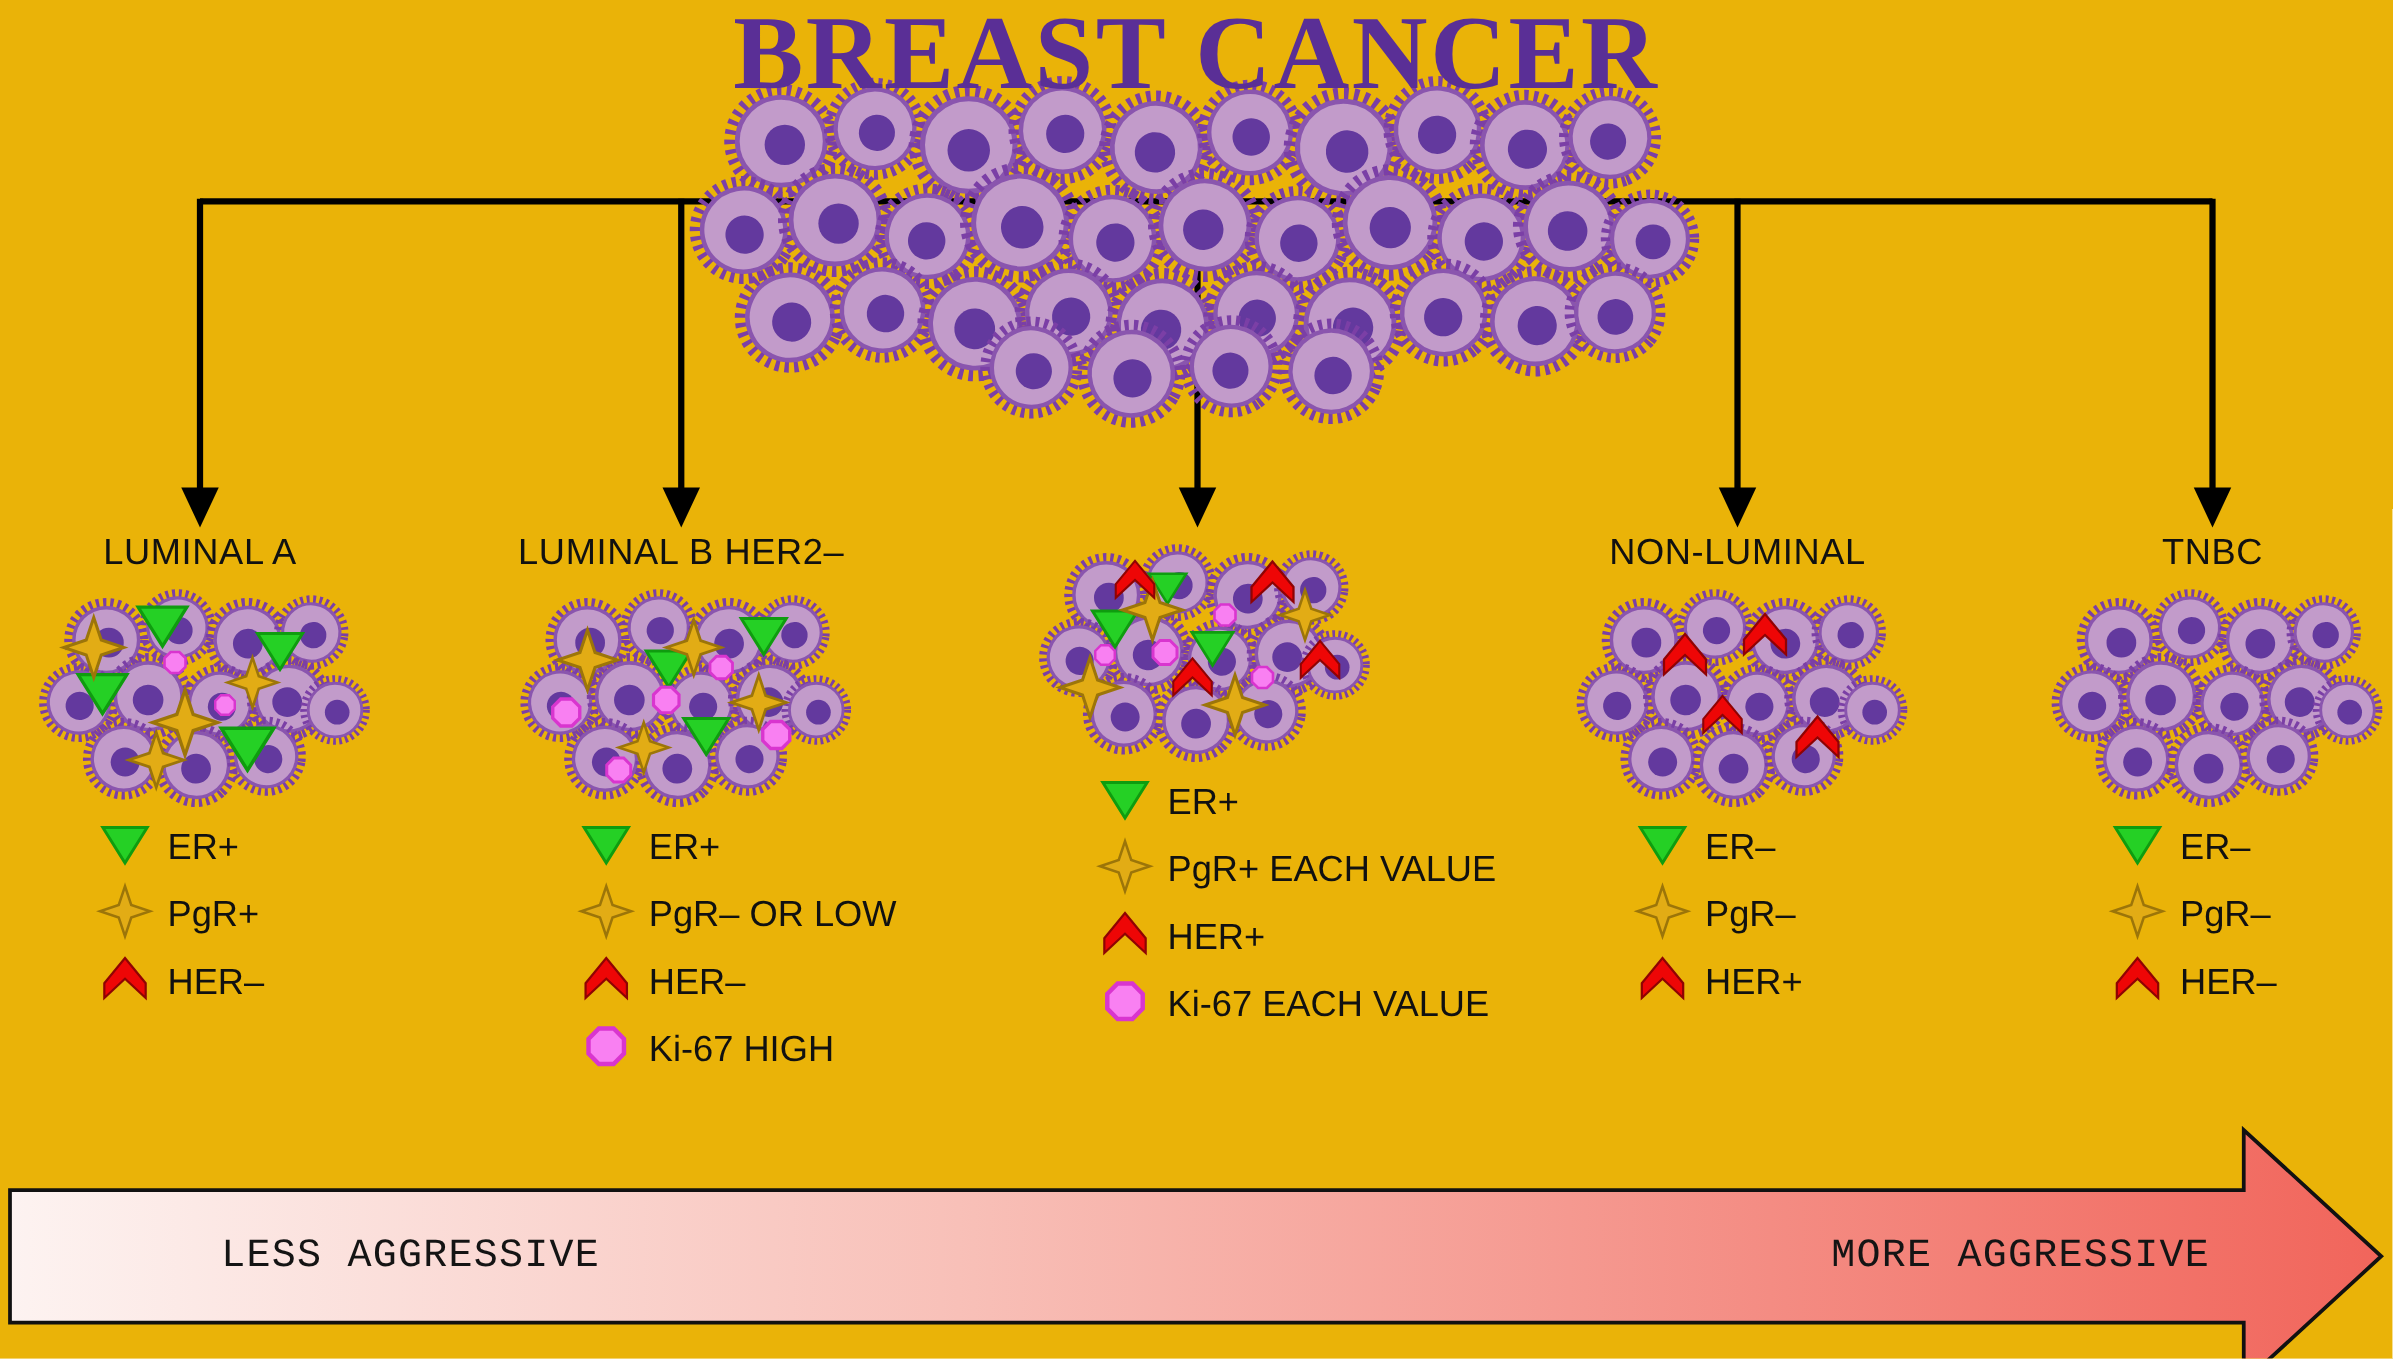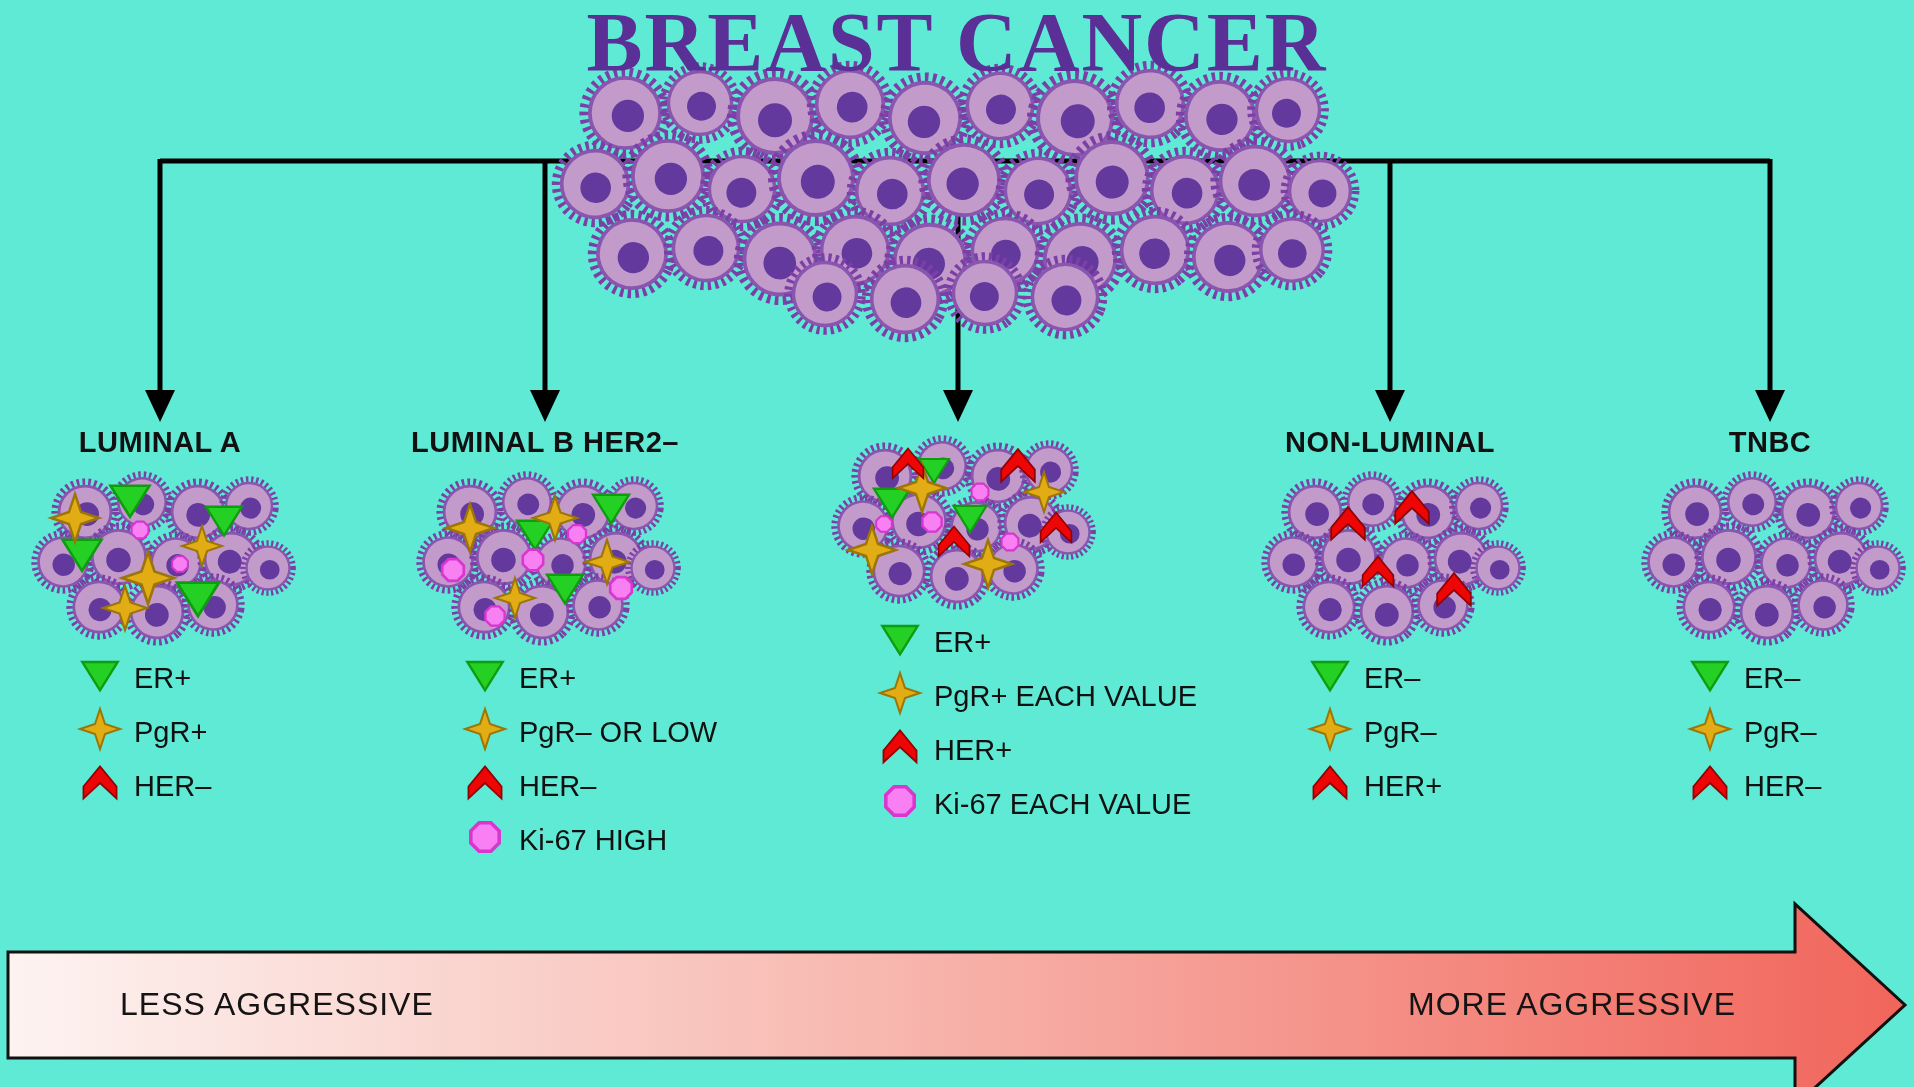--- a/index.html
+++ b/index.html
@@ -1,33 +1,33 @@
 <!DOCTYPE html>
 <html><head>
 <meta charset="utf-8">
 <style>
   html,body{margin:0;padding:0;background:#fff}
-  #canvas{position:relative;width:1914px;height:1087px;background:#5eead4;overflow:hidden;
+  #canvas{position:relative;width:1914px;height:1087px;background:#eab308;overflow:hidden;
           font-family:"Liberation Sans",sans-serif}
   #title{position:absolute;top:-6px;left:0;width:100%;margin:0;text-align:center;z-index:3;
          font-family:"Liberation Serif",serif;font-weight:bold;font-size:84px;
          letter-spacing:2px;color:#5a2f96}
   #tree{position:absolute;left:0;top:0;z-index:0}
   #bigcluster{position:absolute;left:540px;top:58px;width:830px;height:250px;z-index:2;overflow:visible}
   .col{position:absolute;top:424px;width:300px;z-index:2}
-  .col-title{margin:0;font-size:29px;font-weight:bold;text-align:center;color:#111;
+  .col-title{margin:0;font-size:29px;font-weight:normal;text-align:center;color:#111;
              letter-spacing:.5px;line-height:36px;white-space:nowrap}
   .mini{display:block;margin:6px auto 0;width:260px;height:175px;overflow:visible}
   .legend{margin-top:14px;padding-left:70px}
   .lrow{display:flex;align-items:flex-end;margin-bottom:14px;height:40px}
   .licon{width:40px;height:40px;flex:0 0 40px;overflow:visible}
   .ltext{margin-left:14px;font-size:29px;color:#111;white-space:nowrap}
   #aggro{position:absolute;left:0;top:890px;width:1914px;height:197px;z-index:1;overflow:hidden}
-  .axis-label{position:absolute;z-index:2;width:360px;text-align:left;
-              font-family:Liberation Sans, sans-serif;font-size:32px;color:#141414;letter-spacing:1px}
+  .axis-label{position:absolute;z-index:2;width:360px;text-align:right;
+              font-family:Liberation Mono, monospace;font-size:32px;color:#141414;letter-spacing:1px}
   #less-label{left:120px;top:986px}
   #more-label{left:1408px;top:986px}
 </style>
 </head>
 <body>
 
 <div id="canvas">
 
   <svg width="0" height="0" style="position:absolute" aria-hidden="true">
     <defs>

